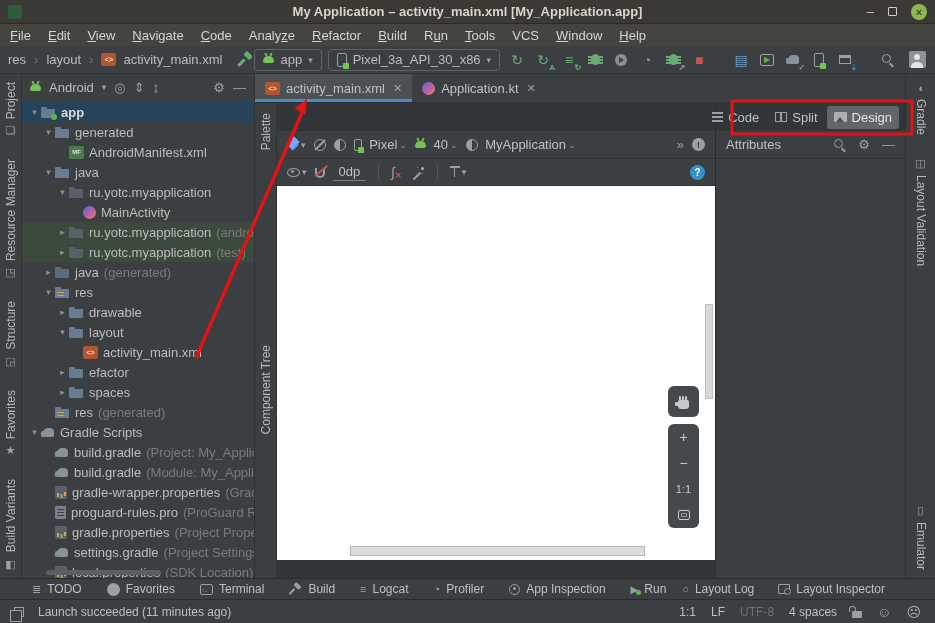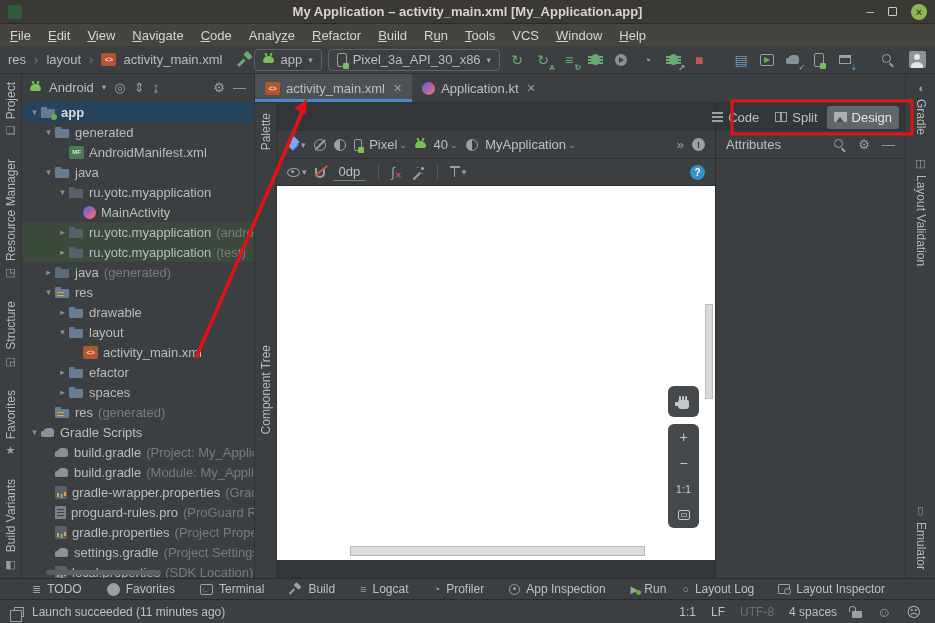--- a/index.html
+++ b/index.html
@@ -709,21 +709,21 @@
         </span>
         <span class="bbi">
           <span class="bico clinsp"></span>
           <span>Layout Inspector</span>
         </span>
       </span>
   </div>
 
   <div class="statusbar">
     <span class="i-stack"></span>
-    <span style="">Launch succeeded (11 minutes ago)</span>
+    <span style="margin-left:6px">Launch succeeded (11 minutes ago)</span>
     <span class="sb-right">
       <span style="display:flex;gap:15px">
 
       <span class="sb-item">1:1</span>
           <span class="sb-item">LF</span>
           <span class="sb-item dim">UTF-8</span>
           <span class="sb-item">4 spaces</span>
         </span>
       <span class="i-lock"></span>
       <span class="face">☺</span>

